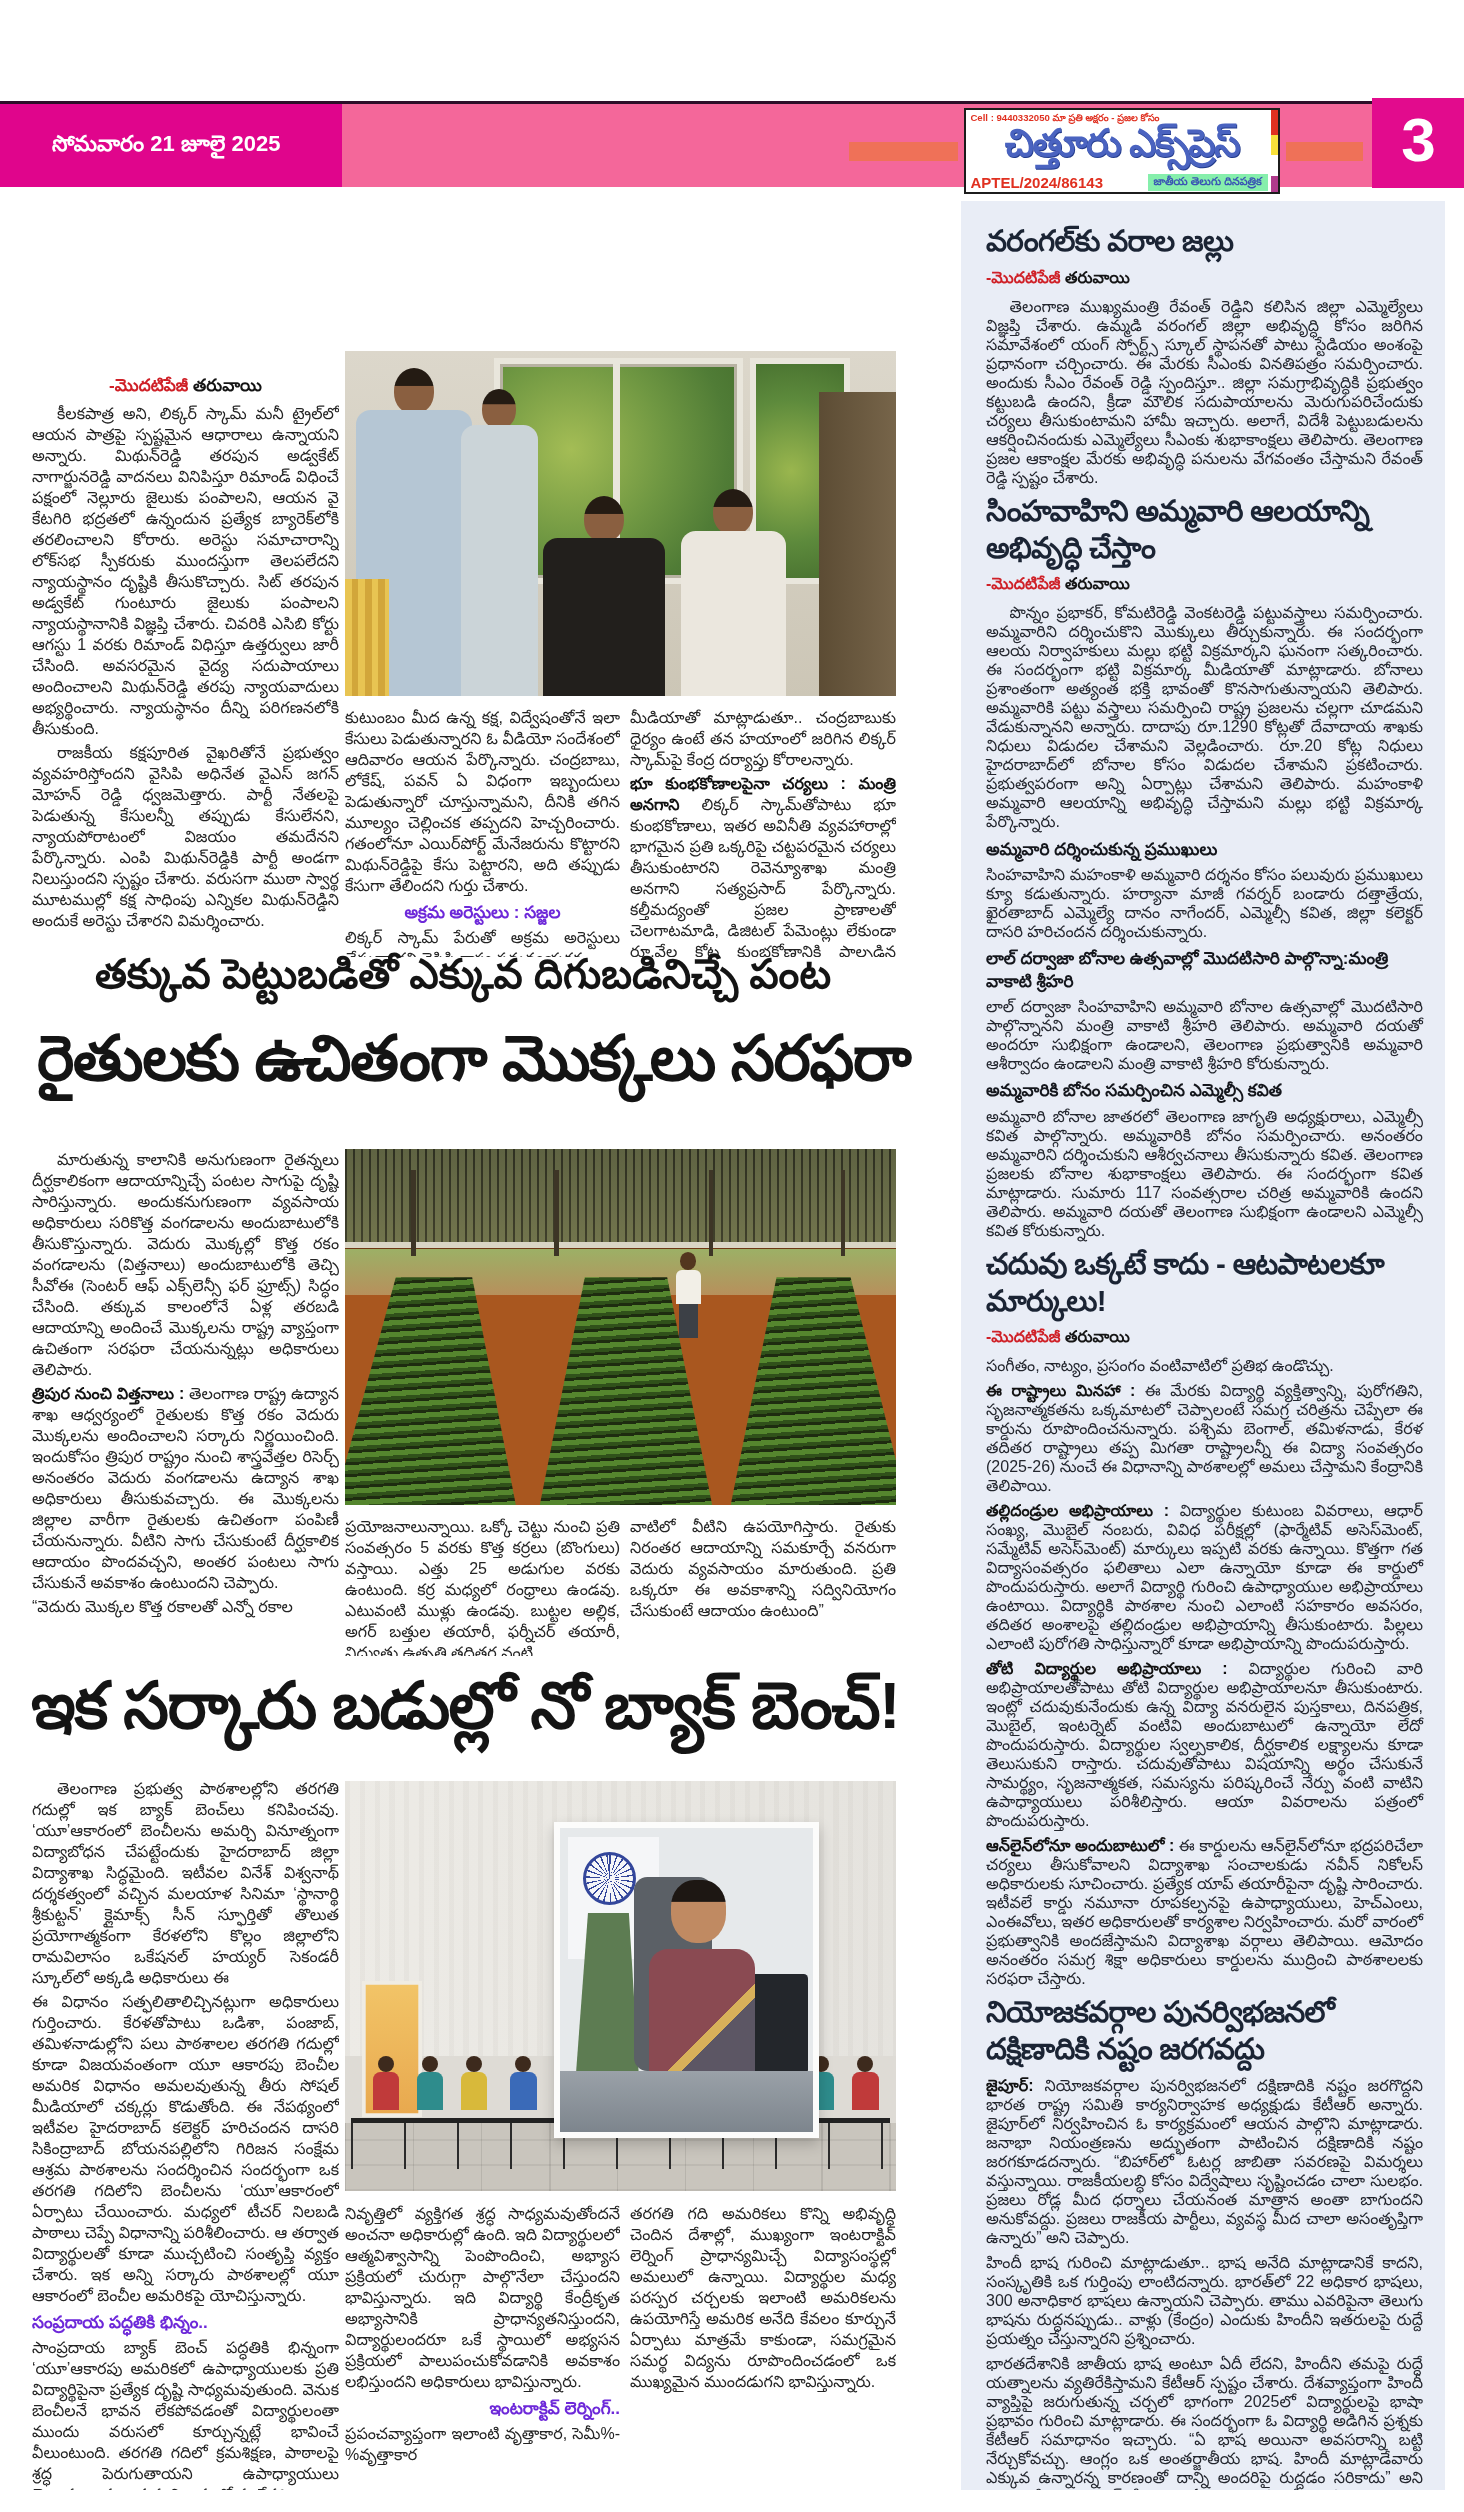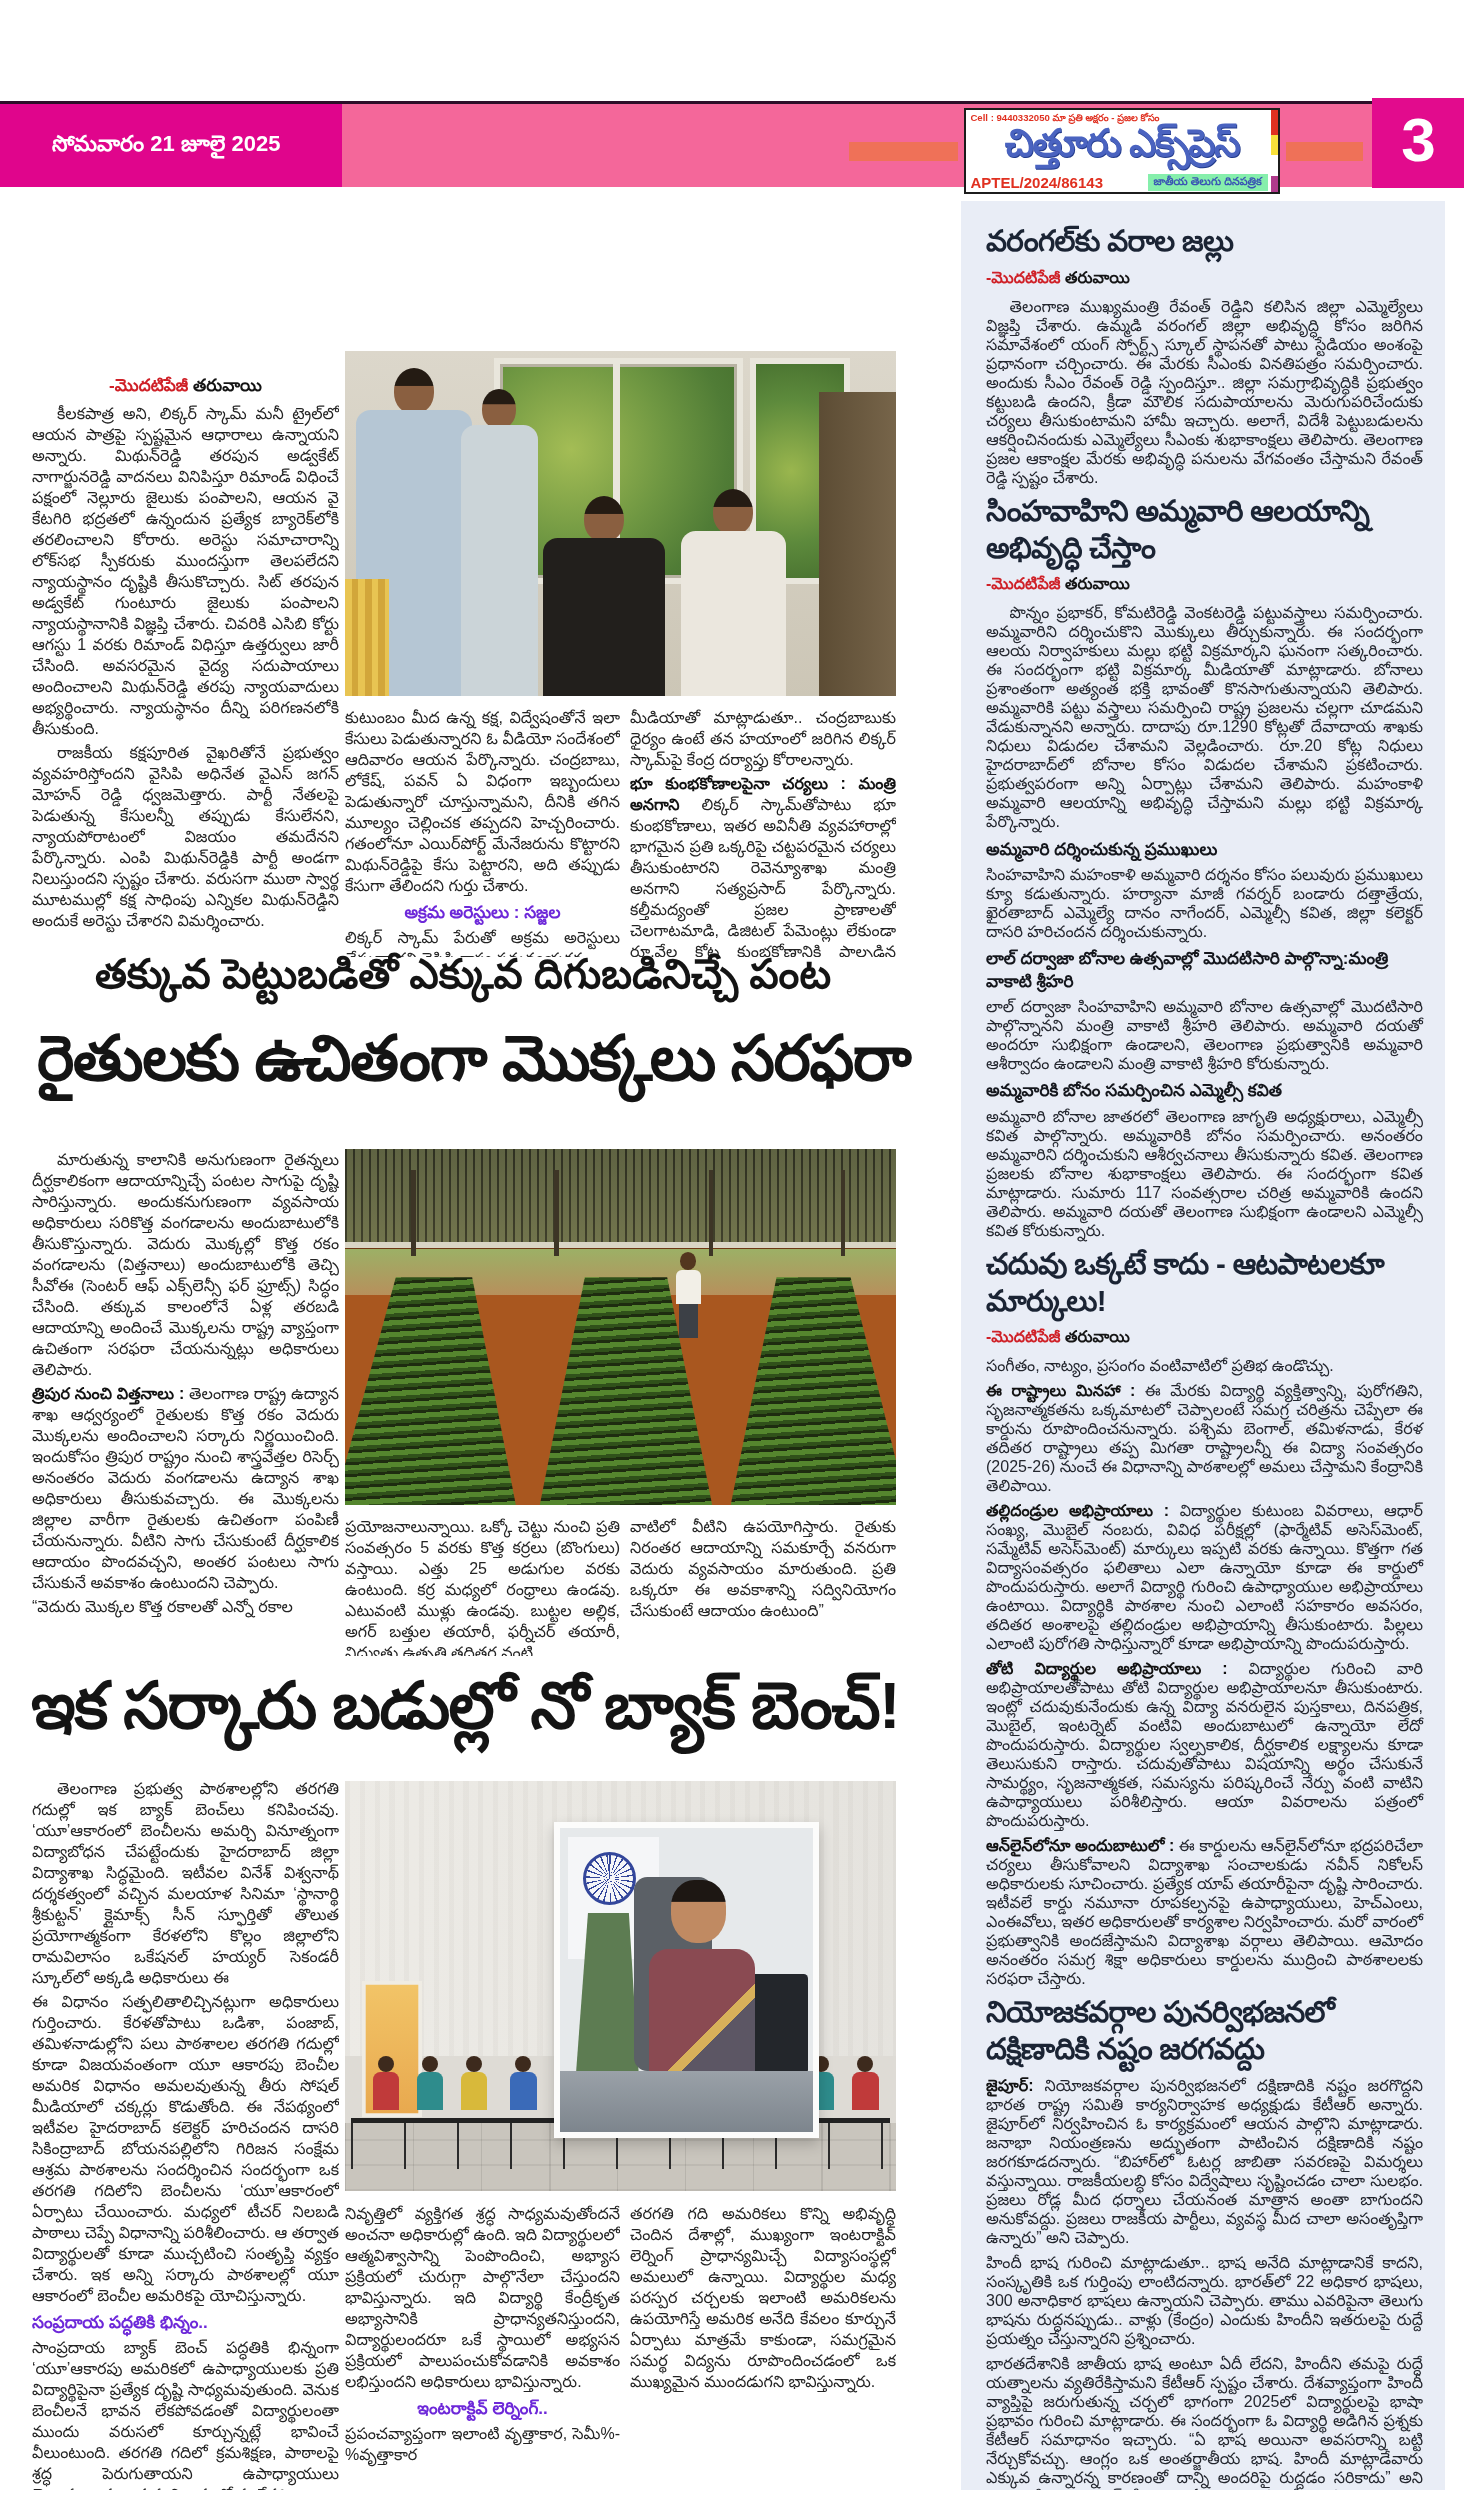--- a/index.html
+++ b/index.html
@@ -275,21 +275,21 @@
       <div class="p3-chair"></div>
       <div class="p3-head"></div>
       <div class="p3-blouse"></div>
       <div class="p3-monitor"></div>
       <div class="p3-desk"></div>
     </div>
   </div>
 
   <div class="col sc-colA">
     <p>నివృత్తిలో వ్యక్తిగత శ్రద్ధ సాధ్యమవుతోందనే అంచనా అధికారుల్లో ఉంది. ఇది విద్యార్థులలో ఆత్మవిశ్వాసాన్ని పెంపొందించి, అభ్యాస ప్రక్రియలో చురుగ్గా పాల్గొనేలా చేస్తుందని భావిస్తున్నారు. ఇది విద్యార్థి కేంద్రీకృత అభ్యాసానికి ప్రాధాన్యతనిస్తుందని, విద్యార్థులందరూ ఒకే స్థాయిలో అభ్యసన ప్రక్రియలో పాలుపంచుకోవడానికి అవకాశం లభిస్తుందని అధికారులు భావిస్తున్నారు.</p>
-    <p class="sub-c" style="text-align:center">ఇంటరాక్టివ్ లెర్నింగ్..</p>
+    <p class="sub-c" style="text-align:right">ఇంటరాక్టివ్ లెర్నింగ్..</p>
     <p>ప్రపంచవ్యాప్తంగా ఇలాంటి వృత్తాకార, సెమీ%-%వృత్తాకార</p>
   </div>
   <div class="col sc-colB">
     <p>తరగతి గది అమరికలు కొన్ని అభివృద్ధి చెందిన దేశాల్లో, ముఖ్యంగా ఇంటరాక్టివ్ లెర్నింగ్ ప్రాధాన్యమిచ్చే విద్యాసంస్థల్లో అమలులో ఉన్నాయి. విద్యార్థుల మధ్య పరస్పర చర్చలకు ఇలాంటి అమరికలను ఉపయోగిస్తే అమరిక అనేది కేవలం కూర్చునే ఏర్పాటు మాత్రమే కాకుండా, సమగ్రమైన సమర్థ విద్యను రూపొందించడంలో ఒక ముఖ్యమైన ముందడుగని భావిస్తున్నారు.</p>
   </div>
 
   <div class="sidebar">
 
     <div class="sb-h">వరంగల్‌కు వరాల జల్లు</div>
     <div class="sb-byline">

